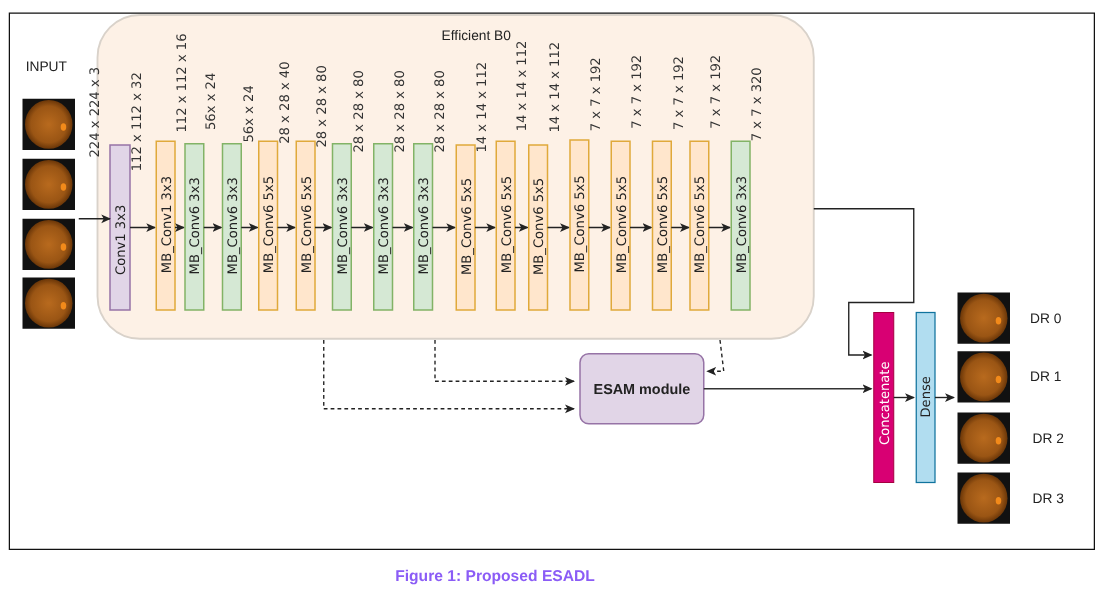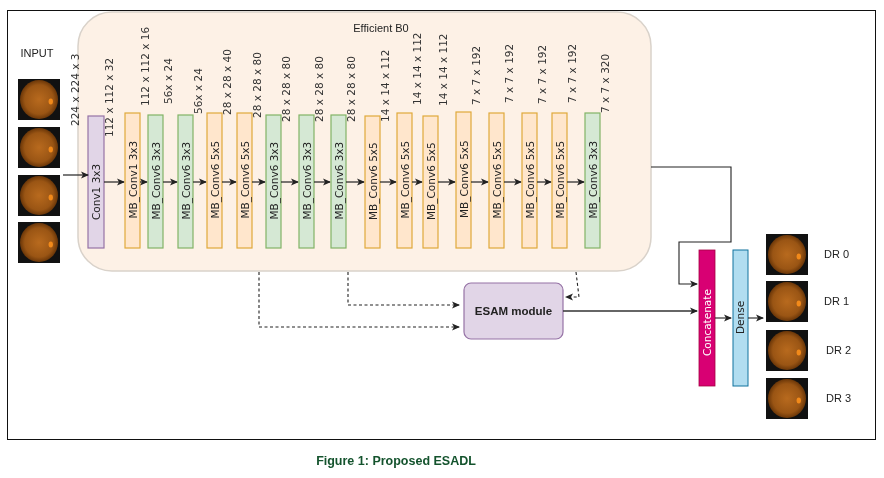--- a/index.html
+++ b/index.html
@@ -1,21 +1,21 @@
 <!DOCTYPE html>
 <html><head>
 <meta charset="utf-8">
 <style>
   html, body { margin: 0; padding: 0; background: #ffffff; }
   body { width: 884px; height: 478px; position: relative; overflow: hidden; font-family: "Liberation Sans", sans-serif; }
   svg { position: absolute; left: 0; top: 0; }
   .lbl { font-family: "Liberation Sans", sans-serif; fill: #222; }
   .dim { font-family: "DejaVu Sans", sans-serif; font-size: 10.5px; fill: #333; }
   .blk { font-family: "DejaVu Sans", sans-serif; font-size: 10.5px; fill: #222; }
-  .caption { position: absolute; left: 0; width: 792px; top: 454px; text-align: center; font-weight: bold; font-size: 12.5px; color: #14532d; font-family: "Liberation Sans", sans-serif; }
+  .caption { position: absolute; left: 0; width: 792px; top: 454px; text-align: center; font-weight: bold; font-size: 12.5px; color: #8b5cf6; font-family: "Liberation Sans", sans-serif; }
 </style>
 </head>
 <body>
 
 <svg id="diagram" width="884" height="478" viewBox="0 0 884 478" xmlns="http://www.w3.org/2000/svg">
   <defs>
     <marker id="arr" markerWidth="8" markerHeight="8" refX="7" refY="4" orient="auto" markerUnits="userSpaceOnUse">
       <path d="M0,0.5 L8,4 L0,7.5 L2,4 Z" fill="#222"></path>
     </marker>
     <radialGradient id="fundus" cx="0.5" cy="0.5" r="0.5">

